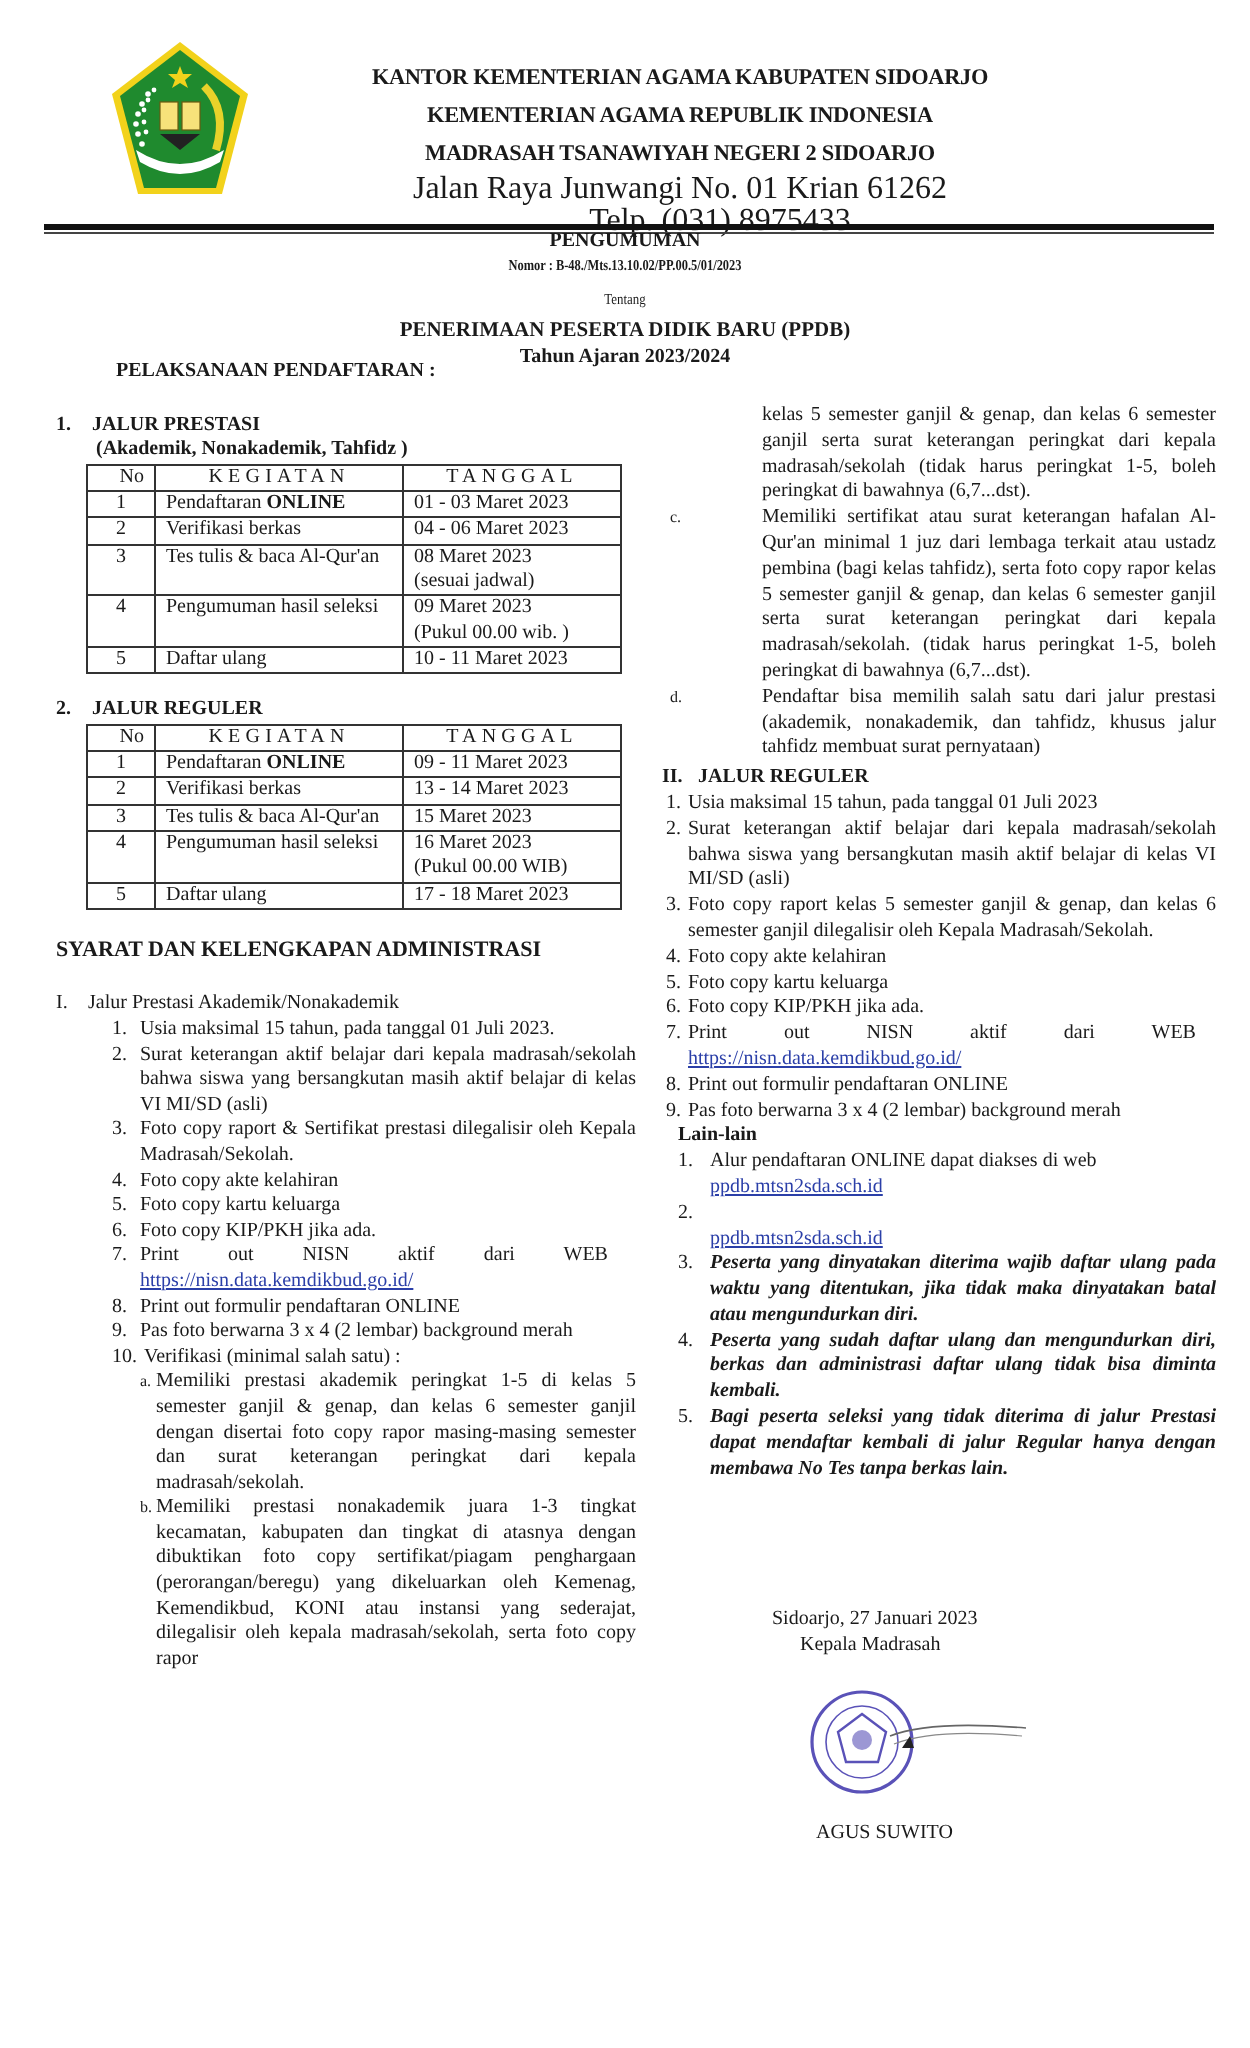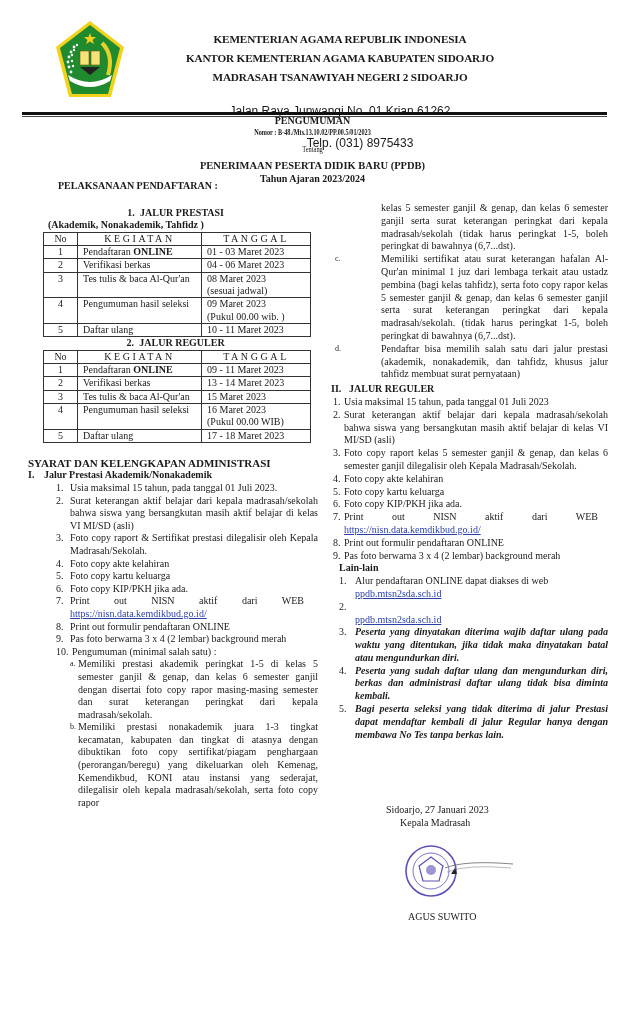--- a/index.html
+++ b/index.html
@@ -2,50 +2,50 @@
 <html><head>
 <meta charset="utf-8">
 <style>
   * { box-sizing: border-box; margin: 0; padding: 0; }
   html, body { width: 625px; height: 1024px; background: #ffffff; overflow: hidden; }
   body { position: relative; font-family: "Liberation Serif", "DejaVu Serif", serif; color: #1a1a1a; }
 
   .logo { position: absolute; left: 54px; top: 19px; width: 72px; height: 82px; }
   .kop { position: absolute; left: 160px; top: 30px; width: 360px; text-align: center; }
   .kop .l1 { font-weight: bold; font-size: 11.2px; line-height: 19px; white-space: nowrap; letter-spacing: -0.15px; }
-  .kop .addr { font-family: Liberation Sans, sans-serif; font-size: 12px; line-height: 16px; white-space: nowrap; margin-top: 16px; }
+  .kop .addr { font-family: Liberation Serif, serif; font-size: 16px; line-height: 16px; white-space: nowrap; }
   .rule1 { position: absolute; left: 22px; width: 585px; top: 112px; height: 3px; background: #111; }
   .rule2 { position: absolute; left: 22px; width: 585px; top: 116px; height: 1px; background: #444; }
 
   .center { position: absolute; left: 0; width: 625px; text-align: center; }
   .peng { top: 115px; font-weight: bold; font-size: 10px; line-height: 12px; }
   .nomor { top: 128px; font-weight: bold; font-size: 7.6px; line-height: 10px; transform: scaleX(0.82); }
   .tentang { top: 145px; font-size: 7.6px; line-height: 10px; transform: scaleX(0.85); }
   .judul { top: 159px; font-weight: bold; font-size: 10.5px; line-height: 13px; }
   .tahun { top: 172px; font-weight: bold; font-size: 10px; line-height: 13px; }
 
   .colL { position: absolute; left: 28px; top: 180px; width: 290px; font-size: 10px; line-height: 12.6px; }
   .colR { position: absolute; left: 333px; top: 202px; width: 275px; font-size: 10px; line-height: 12.8px; }
 
   .h-bold { font-weight: bold; }
   .pel { margin-left: 30px; font-size: 10px; }
-  .sec-title { font-weight: bold; margin-top: 10px; text-align: center; }
+  .sec-title { font-weight: bold; margin-top: 10px; }
   .sec-title .num { display: inline-block; width: 18px; }
   .subttl { font-weight: bold; margin-left: 20px; }
 
   table.jad { border-collapse: collapse; margin-left: 15px; width: 268px; font-size: 10px; line-height: 12.3px; }
   table.jad td, table.jad th { border: 1px solid #333; padding: 0 5px; vertical-align: top; font-weight: normal; }
   table.jad th { letter-spacing: 2.6px; text-align: center; }
-  table.jad th.no { letter-spacing: 0; text-align: center; padding-left: 5px; }
+  table.jad th.no { letter-spacing: 0; text-align: right; padding-left: 5px; }
   table.jad td.no { text-align: center; width: 34px; }
   table.jad td.keg { width: 124px; }
   .b { font-weight: bold; }
 
   .syarat-title { font-weight: bold; font-size: 11px; margin-top: 14px; }
-  .sub-i { font-weight: bold; }
+  .sub-i { font-weight: normal; margin-top: 15px; }
   ol.req { list-style: none; margin-left: 28px; }
   ol.req li { display: flex; text-align: justify; }
   ol.req li .n { flex: 0 0 14px; }
   ol.req li .t { flex: 1; text-align: justify; }
   ol.sub { list-style: none; margin-left: 14px; }
   ol.sub li { display: flex; text-align: justify; }
   ol.sub li .n { flex: 0 0 8px; font-size: 8px; }
   ol.sub li .t { flex: 1; }
 
   a.lnk { color: #2b3fa8; text-decoration: underline; }
@@ -91,22 +91,22 @@
       <circle cx="19" cy="47" r="1.2"></circle>
   </g>
   <path d="M48,24 Q60,36 54,56" stroke="#e8d22a" stroke-width="4" fill="none"></path>
   <rect x="26" y="32" width="9" height="14" fill="#f7e27a" stroke="#6a5a10" stroke-width="0.6"></rect>
   <rect x="37" y="32" width="9" height="14" fill="#f7e27a" stroke="#6a5a10" stroke-width="0.6"></rect>
   <polygon points="26,48 46,48 36,56" fill="#222"></polygon>
   <path d="M14,56 Q36,70 58,56 L56,62 Q36,74 16,62 Z" fill="#ffffff"></path>
 </svg>
 
 <div class="kop">
+  <div class="l1">KANTOR KEMENTERIAN AGAMA KABUPATEN SIDOARJO</div>
   <div class="l1">KEMENTERIAN AGAMA REPUBLIK INDONESIA</div>
-  <div class="l1">KANTOR KEMENTERIAN AGAMA KABUPATEN SIDOARJO</div>
   <div class="l1">MADRASAH TSANAWIYAH NEGERI 2 SIDOARJO</div>
   <div class="addr">Jalan Raya Junwangi No. 01 Krian 61262</div>
   <div class="addr" style="margin-left:40px;">Telp. (031) 8975433</div>
 </div>
 <div class="rule1"></div>
 <div class="rule2"></div>
 
 <div class="center peng">PENGUMUMAN</div>
 <div class="center nomor">Nomor : B-48./Mts.13.10.02/PP.00.5/01/2023</div>
 <div class="center tentang">Tentang</div>
@@ -155,21 +155,21 @@
           </td>
     </tr>
     <tr>
       <td class="no">5</td>
       <td class="keg">Daftar ulang</td>
       <td>10 - 11 Maret 2023</td>
     </tr>
   </tbody>
     </table>
 
-  <div class="sec-title" style="margin-top:0;">
+  <div class="sec-title" style="margin-top:12px;">
     <span class="num">2.</span><span>JALUR REGULER</span>
   </div>
 
   <table class="jad">
     <tbody>
         <tr>
       <th class="no">No</th>
       <th>KEGIATAN</th>
       <th>TANGGAL</th>
     </tr>
@@ -241,21 +241,21 @@
     <li>
         <span class="n">8.</span>
         <span class="t">Print out formulir pendaftaran ONLINE</span>
       </li>
     <li>
         <span class="n">9.</span>
         <span class="t">Pas foto berwarna 3 x 4 (2 lembar) background merah</span>
       </li>
     <li>
         <span class="n" style="flex-basis:16px;">10.</span>
-        <span class="t">Pengumuman (minimal salah satu) :</span>
+        <span class="t">Verifikasi (minimal salah satu) :</span>
       </li>
   </ol>
   <ol class="sub" style="margin-left:42px;">
     <li>
         <span class="n">a.</span>
         <span class="t">Memiliki prestasi akademik peringkat 1-5 di kelas 5 semester ganjil &amp; genap, dan kelas 6 semester ganjil dengan disertai foto copy rapor masing-masing semester dan surat keterangan peringkat dari kepala madrasah/sekolah.</span>
       </li>
     <li>
         <span class="n">b.</span>
         <span class="t">Memiliki prestasi nonakademik juara 1-3 tingkat kecamatan, kabupaten dan tingkat di atasnya dengan dibuktikan foto copy sertifikat/piagam penghargaan (perorangan/beregu) yang dikeluarkan oleh Kemenag, Kemendikbud, KONI atau instansi yang sederajat, dilegalisir oleh kepala madrasah/sekolah, serta foto copy rapor</span>

